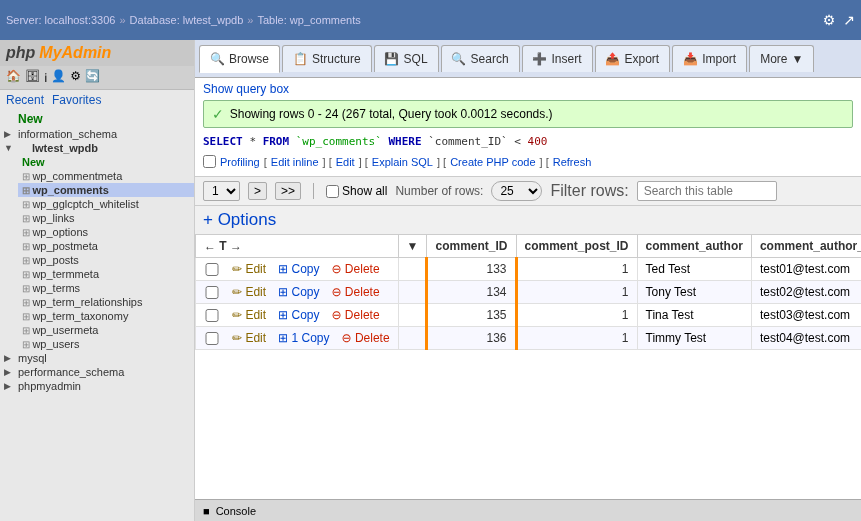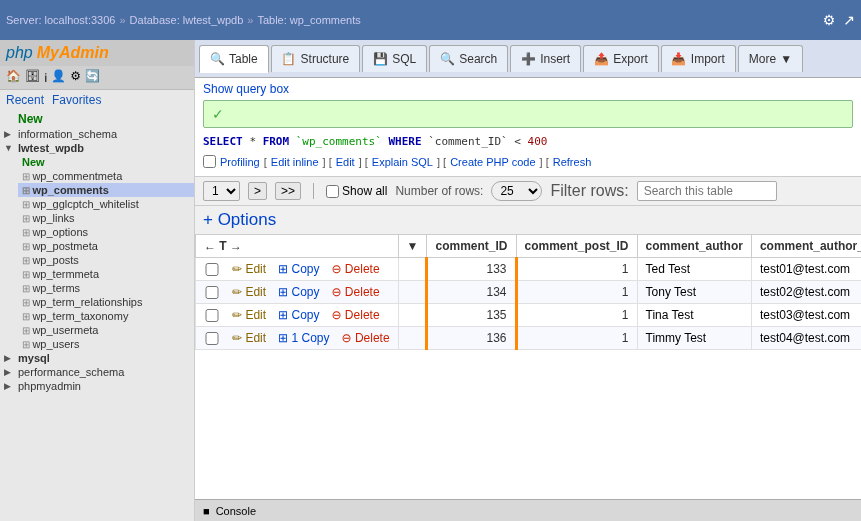--- a/index.html
+++ b/index.html
@@ -12,21 +12,21 @@
     .top-bar-breadcrumb .sep { color: #aac; }
     .top-bar-icons { margin-left: auto; display: flex; gap: 8px; }
     .top-bar-icons .icon-btn { color: #fff; cursor: pointer; font-size: 14px; }
 
     
     .main { display: flex; flex: 1; overflow: hidden; }
 
     
     .sidebar { width: 195px; background: #e8e8e8; border-right: 1px solid #ccc; overflow-y: auto; flex-shrink: 0; }
     .sidebar-header { background: #c8c8c8; padding: 4px 6px; display: flex; align-items: center; gap: 4px; }
-    .logo-php { color: #0369a1; font-weight: normal; font-size: 16px; font-style: italic; }
+    .logo-php { color: #404040; font-weight: bold; font-size: 16px; font-style: italic; }
     .logo-myadmin { color: #ff8c00; font-weight: bold; font-size: 16px; font-style: italic; }
     .sidebar-nav-tabs { display: flex; gap: 0; padding: 3px 6px 0; }
     .sidebar-nav-tabs span { cursor: pointer; color: #1155bb; font-size: 12px; margin-right: 8px; }
     .sidebar-tree { padding: 4px 0; }
     .tree-item { display: flex; align-items: center; padding: 1px 4px; cursor: pointer; white-space: nowrap; }
     .tree-item.active { background: #b8c8f0; font-weight: bold; }
     .tree-item .expander { width: 14px; font-size: 9px; color: #555; }
     .tree-item .new-label { color: #007700; font-weight: bold; }
     .tree-child { padding-left: 18px; }
 
@@ -131,21 +131,21 @@
         <span class="new-label">New</span>
       </div>
 
       <div class="tree-item">
         <span class="expander">▶</span>
         <span style="font-size:11px; color:#333;">information_schema</span>
       </div>
 
       <div class="tree-item">
         <span class="expander">▼</span>
-        <span style="font-size:11px; color:#333; font-weight:bold;">lwtest_wpdb</span>
+        <span style="font-size:11px; color:#333; font-weight:bold;margin-left:14px;">lwtest_wpdb</span>
       </div>
       <div class="tree-child">
         <div class="tree-item">
           <span class="new-label" style="font-size:11px;">New</span>
         </div>
         <div class="tree-item">
           <span style="font-size:10px; margin-right:2px; color:#888;">⊞</span>
           <span style="font-size:11px; color:#333;">wp_commentmeta</span>
         </div>
         <div class="tree-item active">
@@ -193,41 +193,41 @@
           <span style="font-size:11px; color:#333;">wp_usermeta</span>
         </div>
         <div class="tree-item">
           <span style="font-size:10px; margin-right:2px; color:#888;">⊞</span>
           <span style="font-size:11px; color:#333;">wp_users</span>
         </div>
       </div>
 
       <div class="tree-item">
         <span class="expander">▶</span>
-        <span style="font-size:11px; color:#333;font-weight:bold;">mysql</span>
+        <span style="font-size:11px; color:#333;">mysql</span>
       </div>
 
       <div class="tree-item">
         <span class="expander">▶</span>
         <span style="font-size:11px; color:#333;">performance_schema</span>
       </div>
 
       <div class="tree-item">
         <span class="expander">▶</span>
         <span style="font-size:11px; color:#333;">phpmyadmin</span>
       </div>
     </div>
   </div>
 
   <div class="content">
 
     <div class="tab-bar">
       <div class="tab-btn active-tab">
         <span class="tab-icon">🔍</span>
-        <span>Table</span>
+        <span>Browse</span>
       </div>
       <div class="tab-btn">
         <span class="tab-icon">📋</span>
         <span>Structure</span>
       </div>
       <div class="tab-btn">
         <span class="tab-icon">💾</span>
         <span>SQL</span>
       </div>
       <div class="tab-btn">
@@ -249,20 +249,21 @@
       <div class="tab-btn">
         <span>More</span>
         <span>▼</span>
       </div>
     </div>
 
     <div class="query-area">
       <a class="show-query-link">Show query box</a>
       <div class="success-bar">
         <span class="success-icon">✓</span>
+        <span>Showing rows 0 - 24 (267 total, Query took 0.0012 seconds.)</span>
       </div>
       <div class="sql-display">
         <span class="sql-keyword">SELECT</span>
         <span> * </span>
         <span class="sql-keyword">FROM</span>
         <span class="sql-table"> `wp_comments` </span>
         <span class="sql-keyword">WHERE</span>
         <span> `comment_ID` &lt; </span>
         <span class="sql-value">400</span>
       </div>

